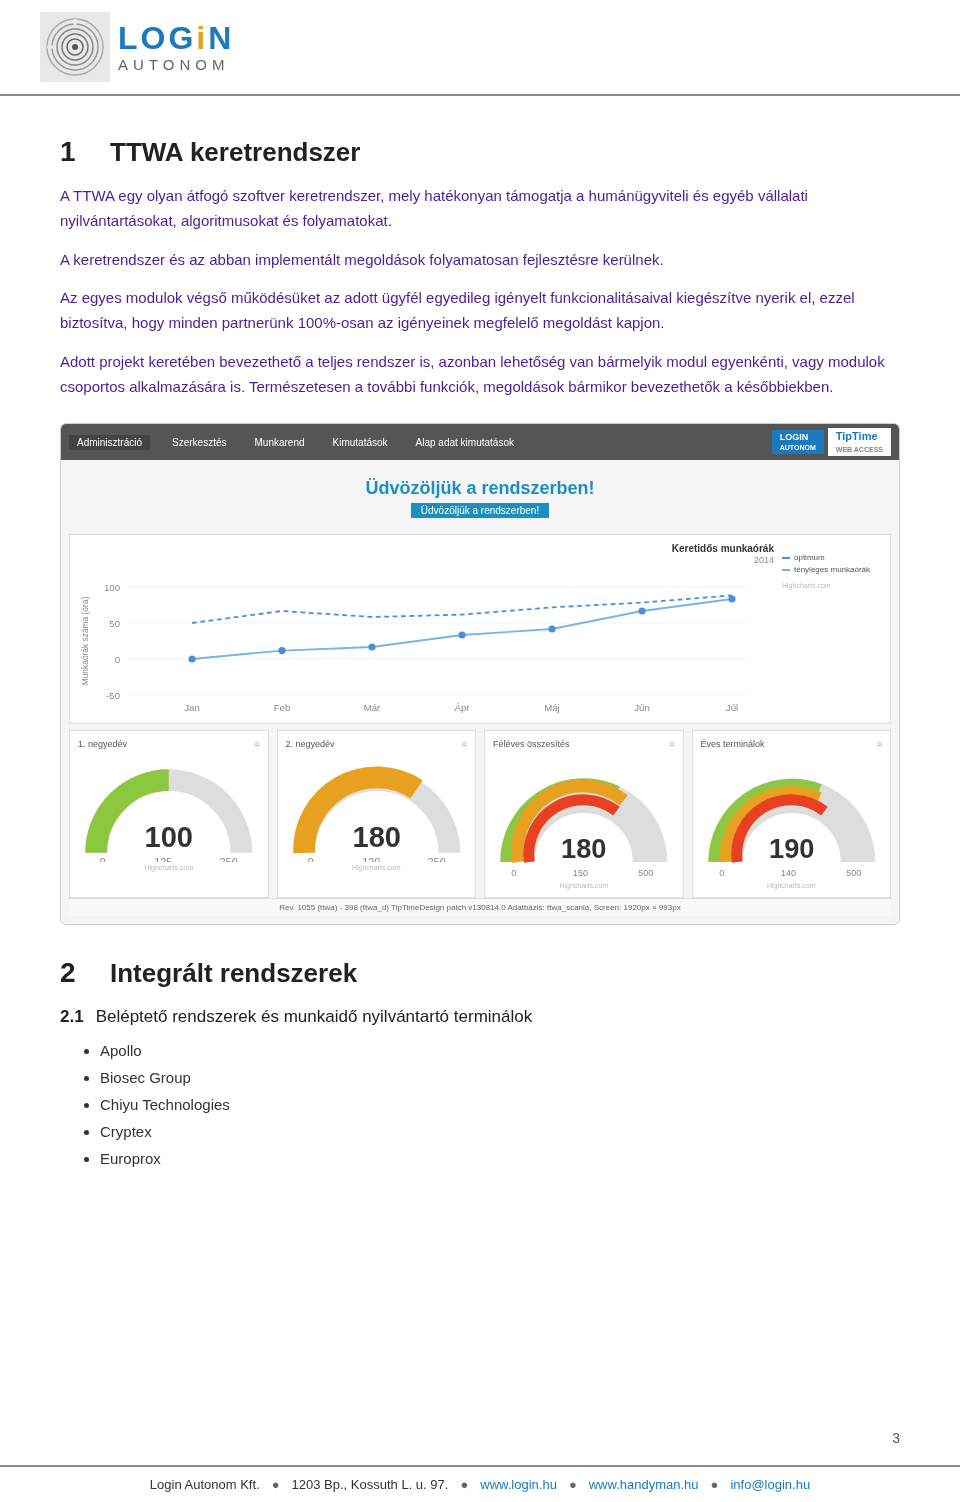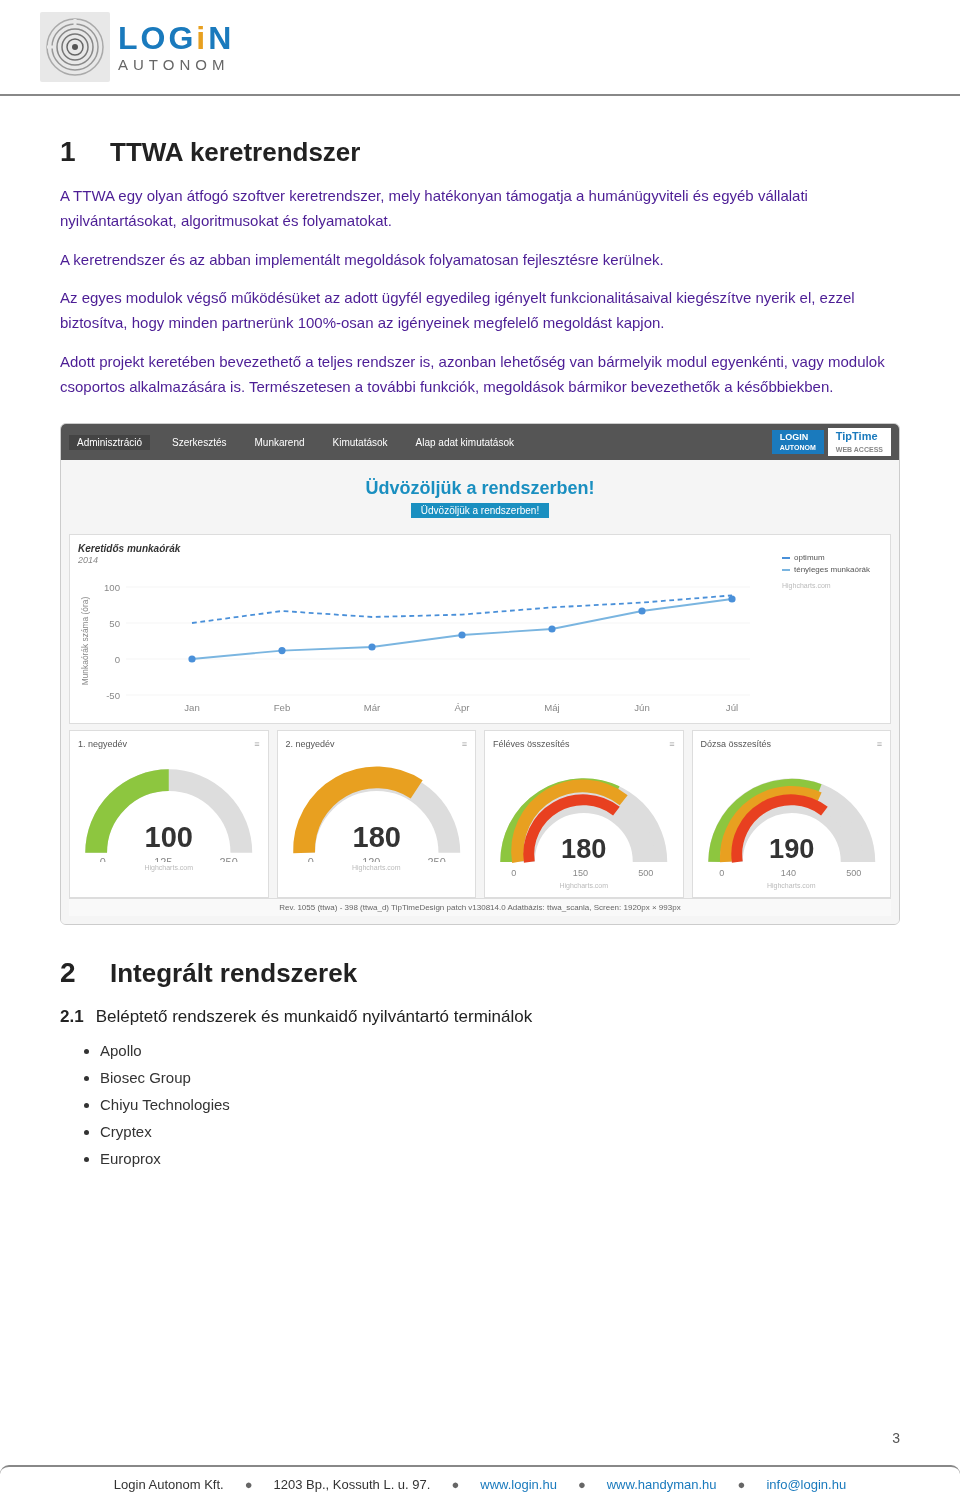--- a/index.html
+++ b/index.html
@@ -123,23 +123,22 @@
       display: flex;
       gap: 8px;
     }
     .chart-main {
       flex: 1;
     }
     .chart-title {
       font-size: 10px;
       font-weight: bold;
       color: #333;
-      text-align: left;
+      text-align: right;
       margin-bottom: 4px;
-      font-style: italic;
     }
     .chart-legend {
       width: 100px;
       font-size: 8px;
       color: #555;
       padding-top: 10px;
     }
     .legend-item {
       display: flex;
       align-items: center;
@@ -224,24 +223,23 @@
     .footer {
       position: absolute;
       bottom: 0;
       left: 0;
       right: 0;
       border-top: 2px solid #888;
       padding: 10px 40px;
       display: flex;
       align-items: center;
       justify-content: center;
-      gap: 21px;
+      gap: 12px;
       font-size: 13px;
       color: #333;
-      border-radius: 9px;
     }
     .footer a {
       color: #1a7abd;
       text-decoration: none;
     }
     .footer-separator {
       color: #666;
     }
   </style>
 </head>
@@ -416,21 +414,21 @@
               <text x="50" y="58" text-anchor="middle" font-size="15" font-weight="bold" fill="#333">180</text>
               <text x="10" y="68" font-size="5" fill="#888">0</text>
               <text x="44" y="68" font-size="5" fill="#888">150</text>
               <text x="80" y="68" font-size="5" fill="#888">500</text>
             </svg>
             <div style="font-size:7px; color:#bbb;">Highcharts.com</div>
           </div>
 
           <div class="gauge-card">
             <div class="gauge-title">
-              <span>Dózsa összesítés</span>
+              <span>Éves terminálok</span>
               <span style="font-size:9px; color:#aaa;">≡</span>
             </div>
             <svg viewBox="0 0 100 70" width="100%">
 
               <path d="M8,60 A42,42 0 0,1 92,60" fill="none" stroke="#ddd" stroke-width="8"></path>
               <path d="M8,60 A42,42 0 0,1 65,21" fill="none" stroke="#8dc63f" stroke-width="8"></path>
 
               <path d="M14,60 A36,36 0 0,1 86,60" fill="none" stroke="#ddd" stroke-width="7"></path>
               <path d="M14,60 A36,36 0 0,1 65,25" fill="none" stroke="#e8a020" stroke-width="7"></path>
 

